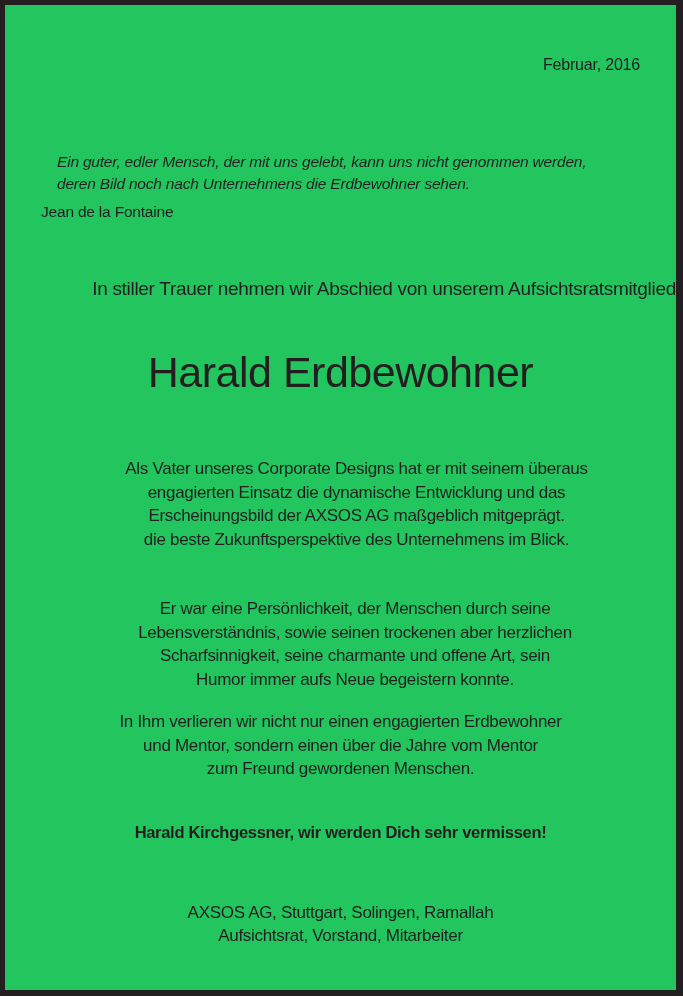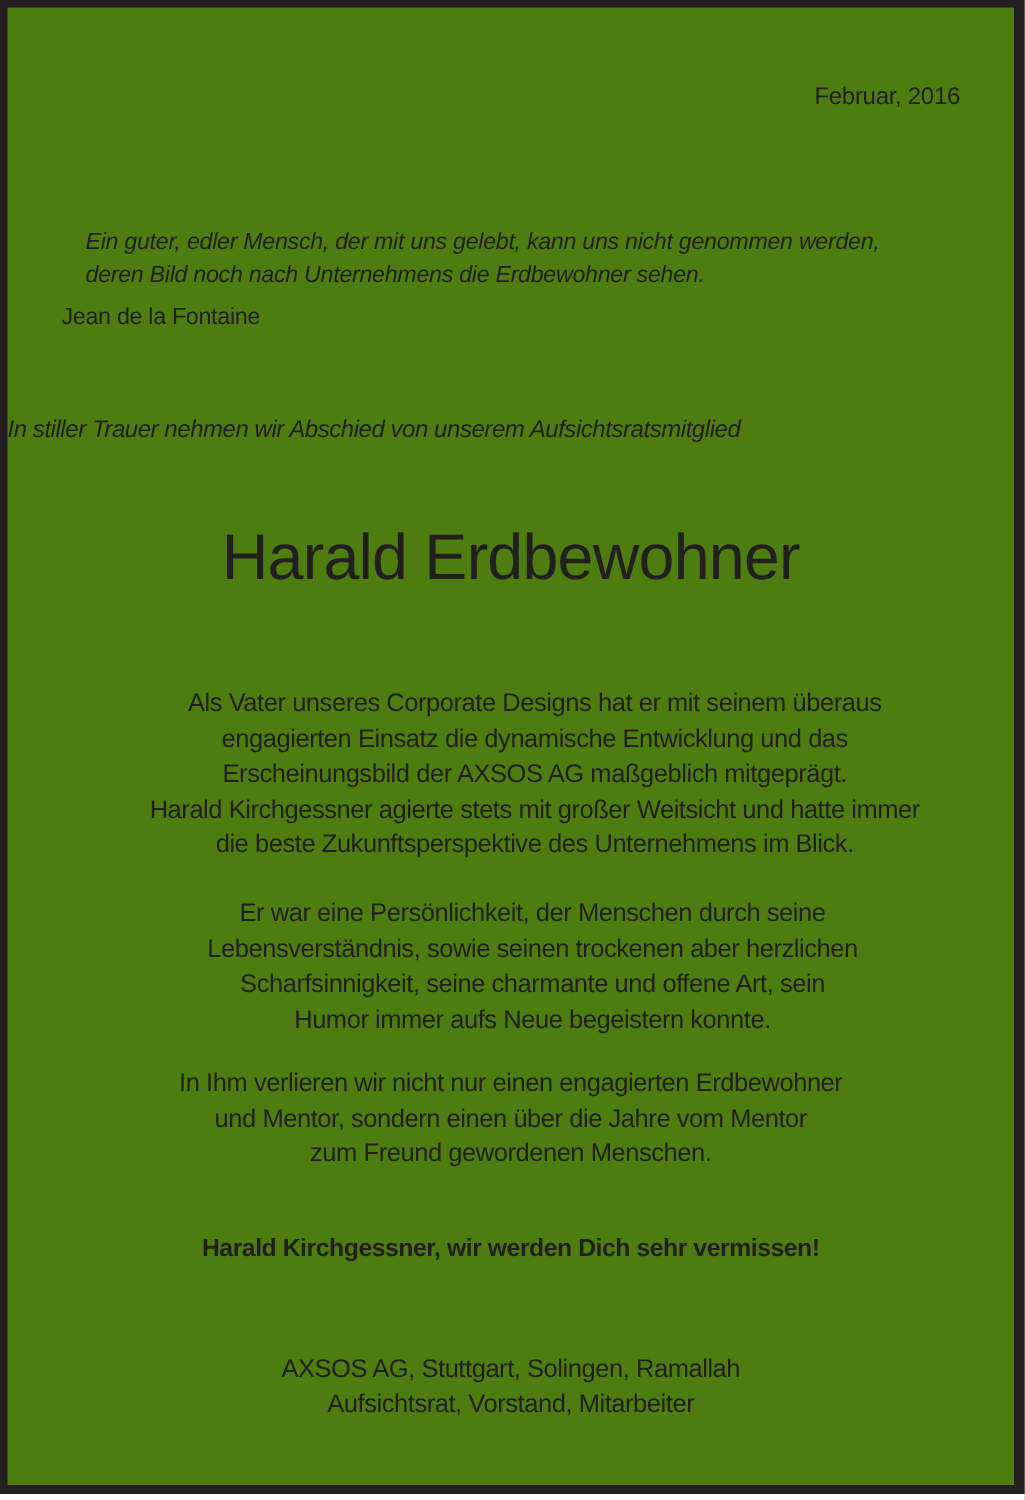--- a/index.html
+++ b/index.html
@@ -17,21 +17,21 @@
     }
     .frame {
       position: absolute;
       left: 0; top: 0;
       width: 683px; height: 996px;
       box-sizing: border-box;
       border-top: 5px solid #231f20;
       border-left: 5px solid #231f20;
       border-bottom: 6px solid #231f20;
       border-right: 7px solid #231f20;
-      background: #4d7c0f;
+      background: #22c55e;
     }
     .date {
       position: absolute;
       right: 36px;
       top: 51px;
       font-size: 16px;
       letter-spacing: -0.2px;
     }
     .quote {
       position: absolute;
@@ -48,25 +48,24 @@
       position: absolute;
       left: 36px;
       top: 198px;
       font-size: 15.5px;
       letter-spacing: -0.2px;
     }
     .intro {
       position: absolute;
       left: 0; right: 0;
       top: 273px;
-      text-align: left;
-      font-size: 16px;
+      text-align: right;
+      font-size: 19px;
       letter-spacing: -0.3px;
       white-space: nowrap;
-      font-style: italic;
     }
     .name {
       position: absolute;
       left: 0; right: 0;
       top: 343px;
       text-align: center;
       font-size: 43px;
       letter-spacing: -0.5px;
       white-space: nowrap;
     }
@@ -116,21 +115,20 @@
   <div class="quote-author">Jean de la Fontaine</div>
 
   <div class="intro">In stiller Trauer nehmen wir Abschied von unserem Aufsichtsratsmitglied</div>
 
   <div class="name">Harald Erdbewohner</div>
 
   <div class="para p1">
     <span class="line">Als Vater unseres Corporate Designs hat er mit seinem überaus</span>
     <span class="line">engagierten Einsatz die dynamische Entwicklung und das</span>
     <span class="line">Erscheinungsbild der AXSOS AG maßgeblich mitgeprägt.</span>
-    <span class="line">Harald Kirchgessner agierte stets mit großer Weitsicht und hatte immer</span>
     <span class="line">die beste Zukunftsperspektive des Unternehmens im Blick.</span>
   </div>
 
   <div class="para p2">
     <span class="line">Er war eine Persönlichkeit, der Menschen durch seine</span>
     <span class="line">Lebensverständnis, sowie seinen trockenen aber herzlichen</span>
     <span class="line">Scharfsinnigkeit, seine charmante und offene Art, sein</span>
     <span class="line">Humor immer aufs Neue begeistern konnte.</span>
   </div>
 

